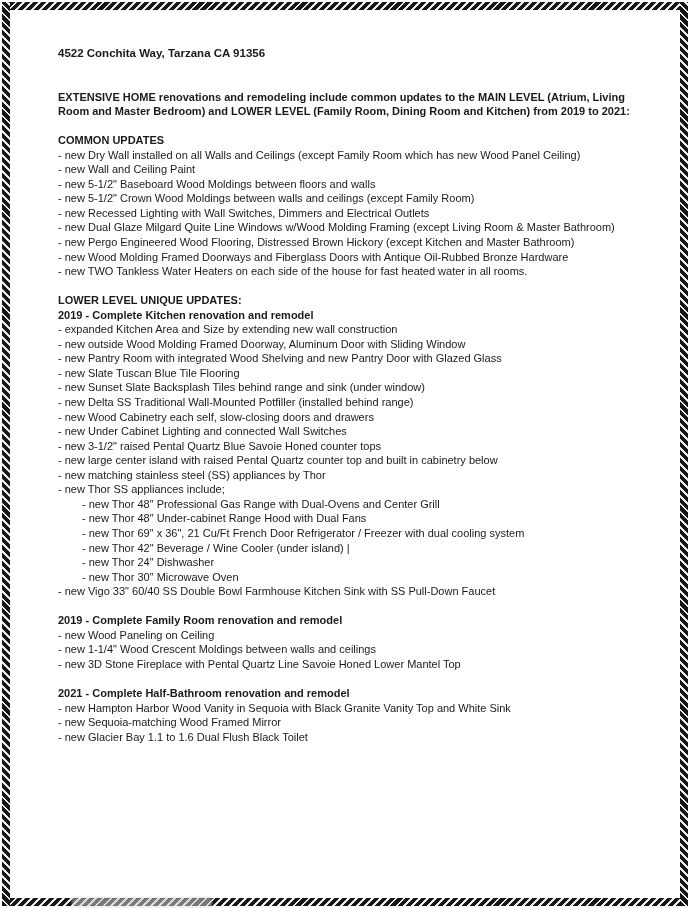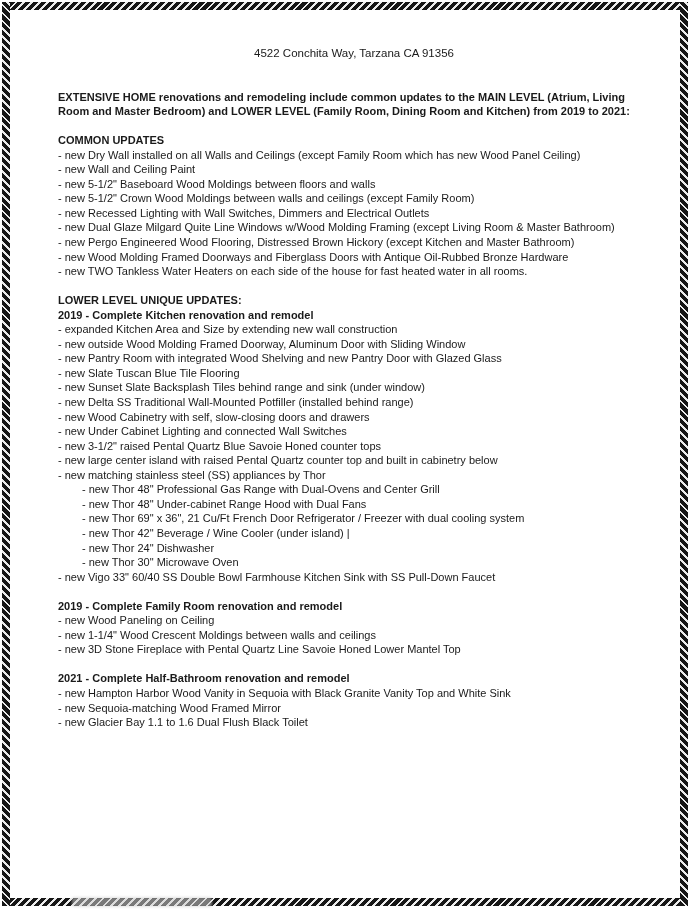--- a/index.html
+++ b/index.html
@@ -35,22 +35,21 @@
   }
   .content {
     position: absolute;
     left: 58px; top: 46px;
     width: 600px;
     font-size: 11px;
     line-height: 14.55px;
     z-index: 1;
   }
   .doc-title {
-    text-align: center;
-    font-weight: normal;
+    font-weight: bold;
     font-size: 11.5px;
     width: 592px;
     margin-bottom: 29px;
   }
   .intro { font-weight: bold; white-space: nowrap; }
   .heading { font-weight: bold; white-space: nowrap; }
   .heading.underlined { }
   .sect-gap { margin-top: 14.55px; }
   .line { white-space: nowrap; }
   .sub-list .line { padding-left: 24px; }
@@ -89,25 +88,26 @@
 
   <div class="heading">2019 - Complete Kitchen renovation and remodel</div>
   <div>
 
   <div class="line">- expanded Kitchen Area and Size by extending new wall construction</div>
       <div class="line">- new outside Wood Molding Framed Doorway, Aluminum Door with Sliding Window</div>
       <div class="line">- new Pantry Room with integrated Wood Shelving and new Pantry Door with Glazed Glass</div>
       <div class="line">- new Slate Tuscan Blue Tile Flooring</div>
       <div class="line">- new Sunset Slate Backsplash Tiles behind range and sink (under window)</div>
       <div class="line">- new Delta SS Traditional Wall-Mounted Potfiller (installed behind range)</div>
-      <div class="line">- new Wood Cabinetry with self, slow-closing doors and drawers</div>
+      <div class="line">- new Wood Cabinetry each self, slow-closing doors and drawers</div>
       <div class="line">- new Under Cabinet Lighting and connected Wall Switches</div>
       <div class="line">- new 3-1/2" raised Pental Quartz Blue Savoie Honed counter tops</div>
       <div class="line">- new large center island with raised Pental Quartz counter top and built in cabinetry below</div>
       <div class="line">- new matching stainless steel (SS) appliances by Thor</div>
+      <div class="line">- new Thor SS appliances include;</div>
     </div>
   <div class="sub-list">
 
   <div class="line">- new Thor 48" Professional Gas Range with Dual-Ovens and Center Grill</div>
       <div class="line">- new Thor 48" Under-cabinet Range Hood with Dual Fans</div>
       <div class="line">- new Thor 69" x 36", 21 Cu/Ft French Door Refrigerator / Freezer with dual cooling system</div>
       <div class="line">- new Thor 42" Beverage / Wine Cooler (under island) |</div>
       <div class="line">- new Thor 24" Dishwasher</div>
       <div class="line">- new Thor 30" Microwave Oven</div>
     </div>

